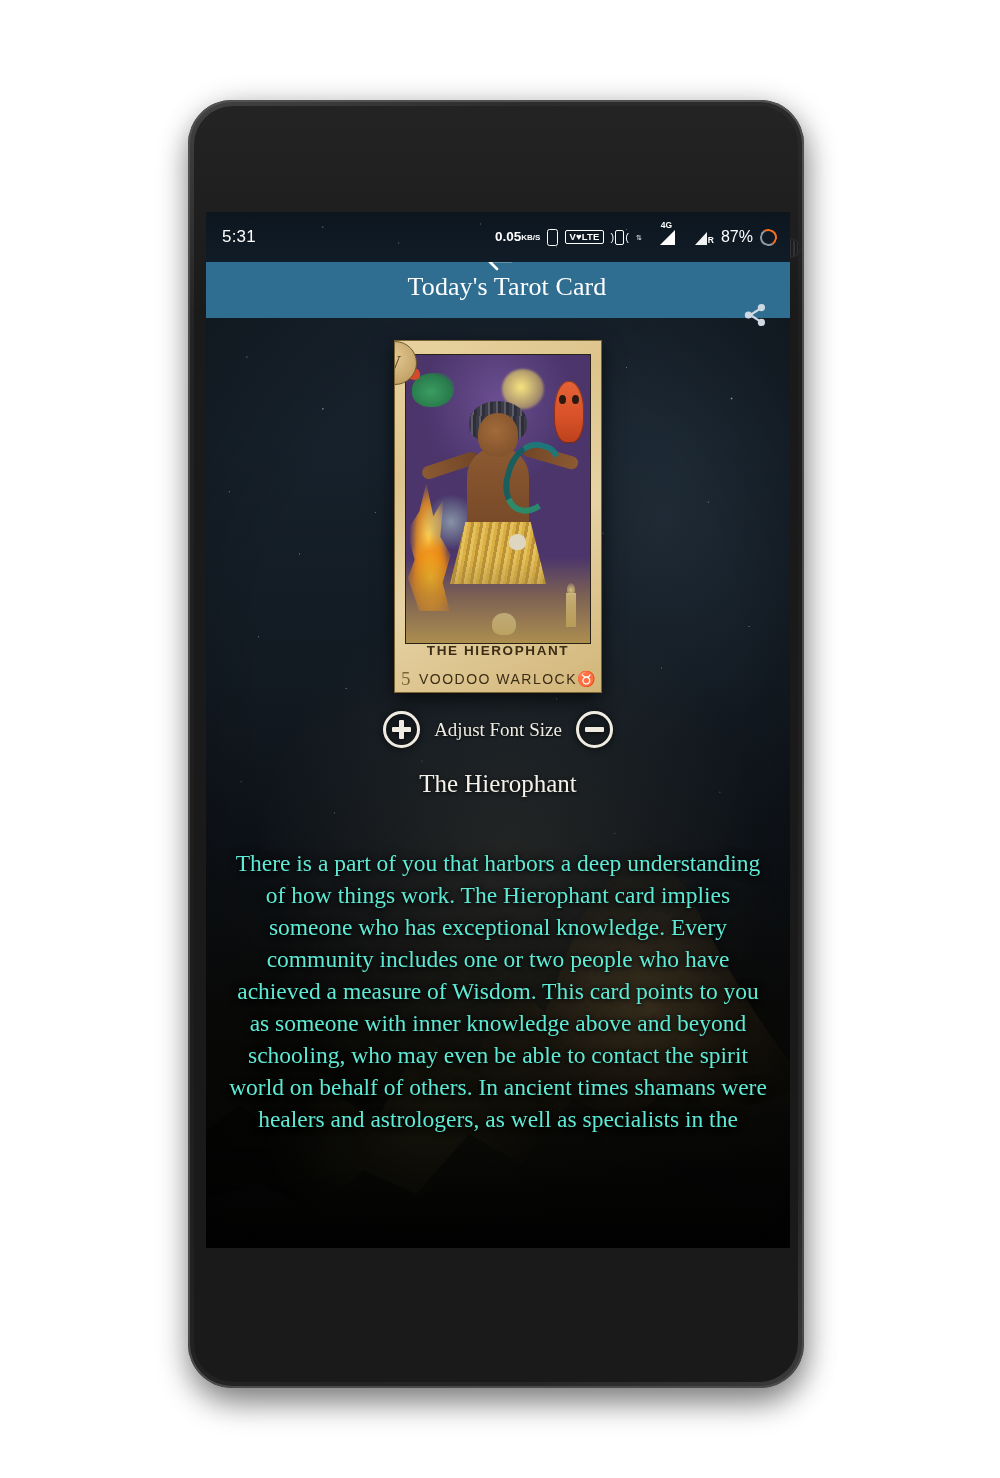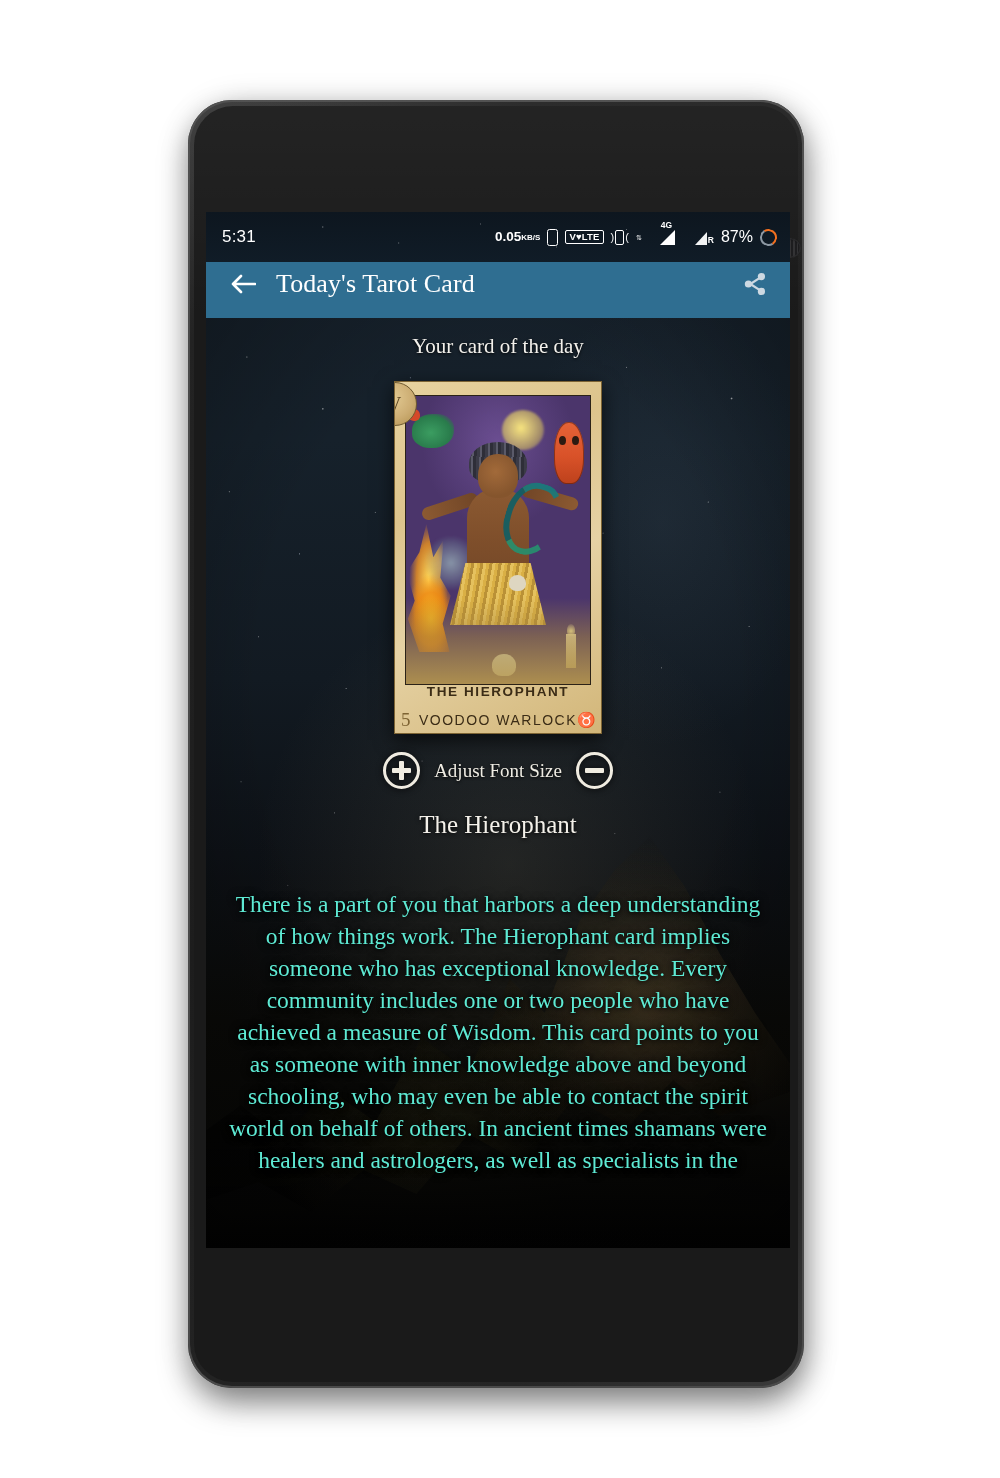--- a/index.html
+++ b/index.html
@@ -220,20 +220,21 @@
   }
 
   
   .appbar {
     position: absolute; left: 0; top: 38px;
     width: 100%; height: 68px;
     background: #2f6e91;
     display: flex; align-items: center;
     padding: 0 18px 0 20px;
     z-index: 5;
+    flex-direction: column;
   }
   .ab-back {
     width: 34px; height: 34px;
     display:flex; align-items:center; justify-content:center;
     cursor: pointer;
   }
   .ab-title {
     margin-left: 16px;
     color: #ffffff;
     font-size: 26px;
@@ -538,21 +539,20 @@
           <line x1="8.4" y1="13" x2="18.2" y2="19.4" stroke="#cdd9e2" stroke-width="2.2"></line>
           <circle cx="6.4" cy="13" r="3.6" fill="#cdd9e2"></circle>
           <circle cx="19.4" cy="5.6" r="3.6" fill="#cdd9e2"></circle>
           <circle cx="19.4" cy="20.4" r="3.6" fill="#cdd9e2"></circle>
         </svg>
       </div>
     </div>
 
     <div class="content">
 
-      <div class="card-of-day">Your card of the day</div>
 
       <div class="tarot-wrap">
         <div class="tarot">
           <div class="tarot-inner">
             <div class="art moon"></div>
             <div class="art rooster"></div>
             <div class="art mask"></div>
             <div class="art fire"></div>
             <div class="art ghost"></div>
             <div class="art arm-l"></div>

